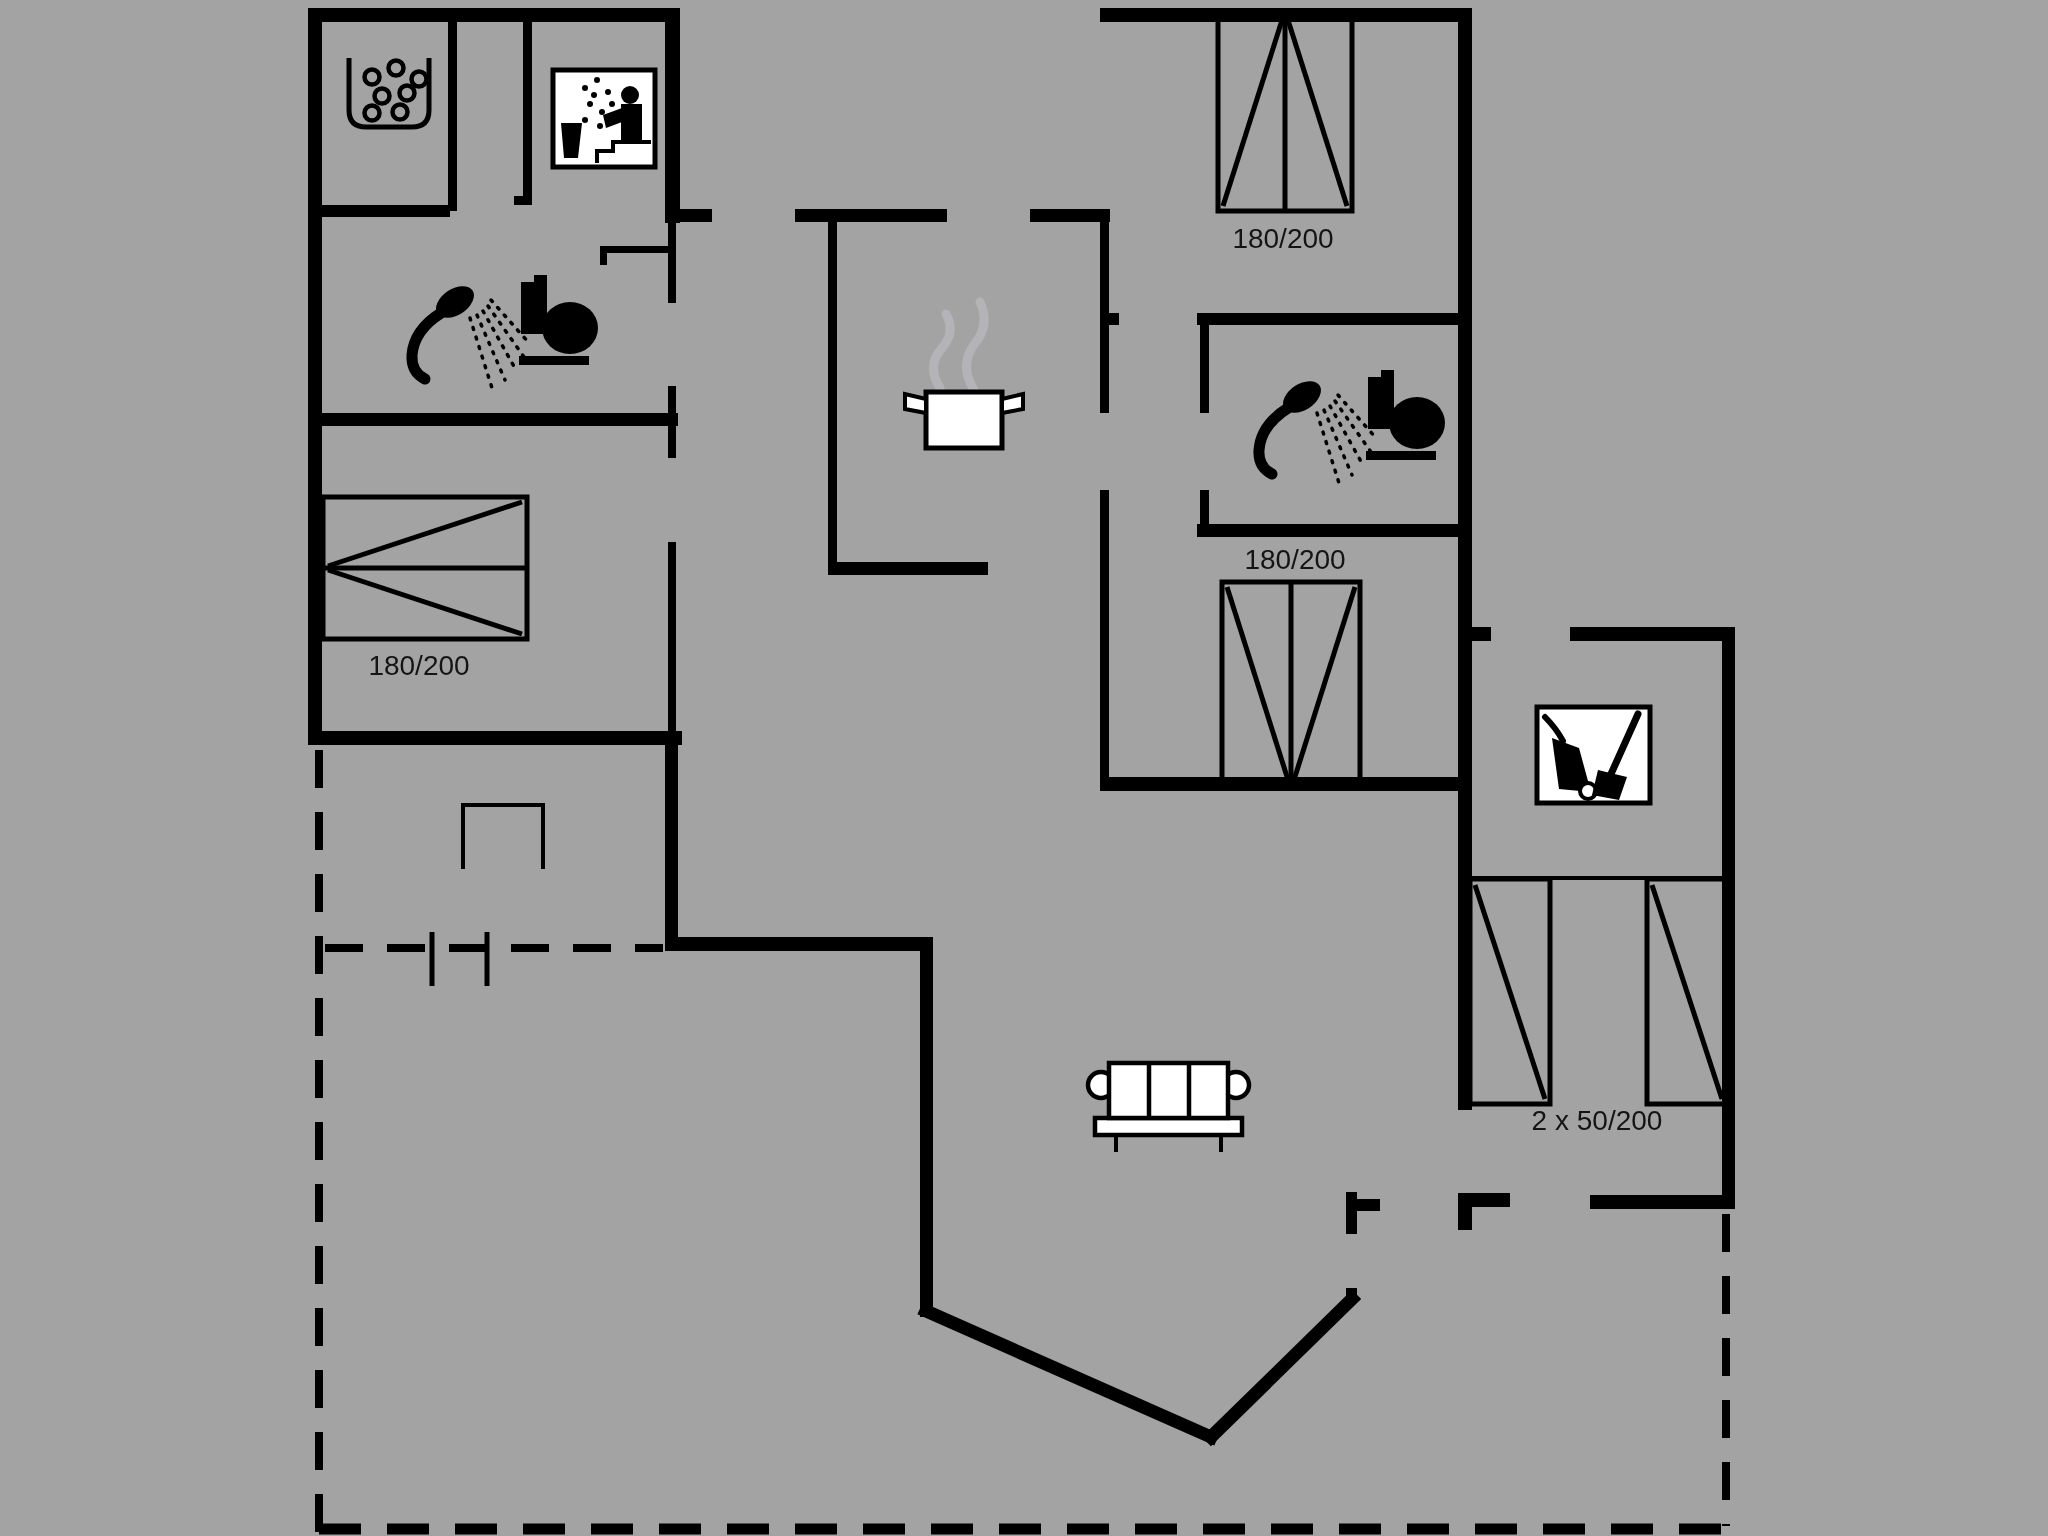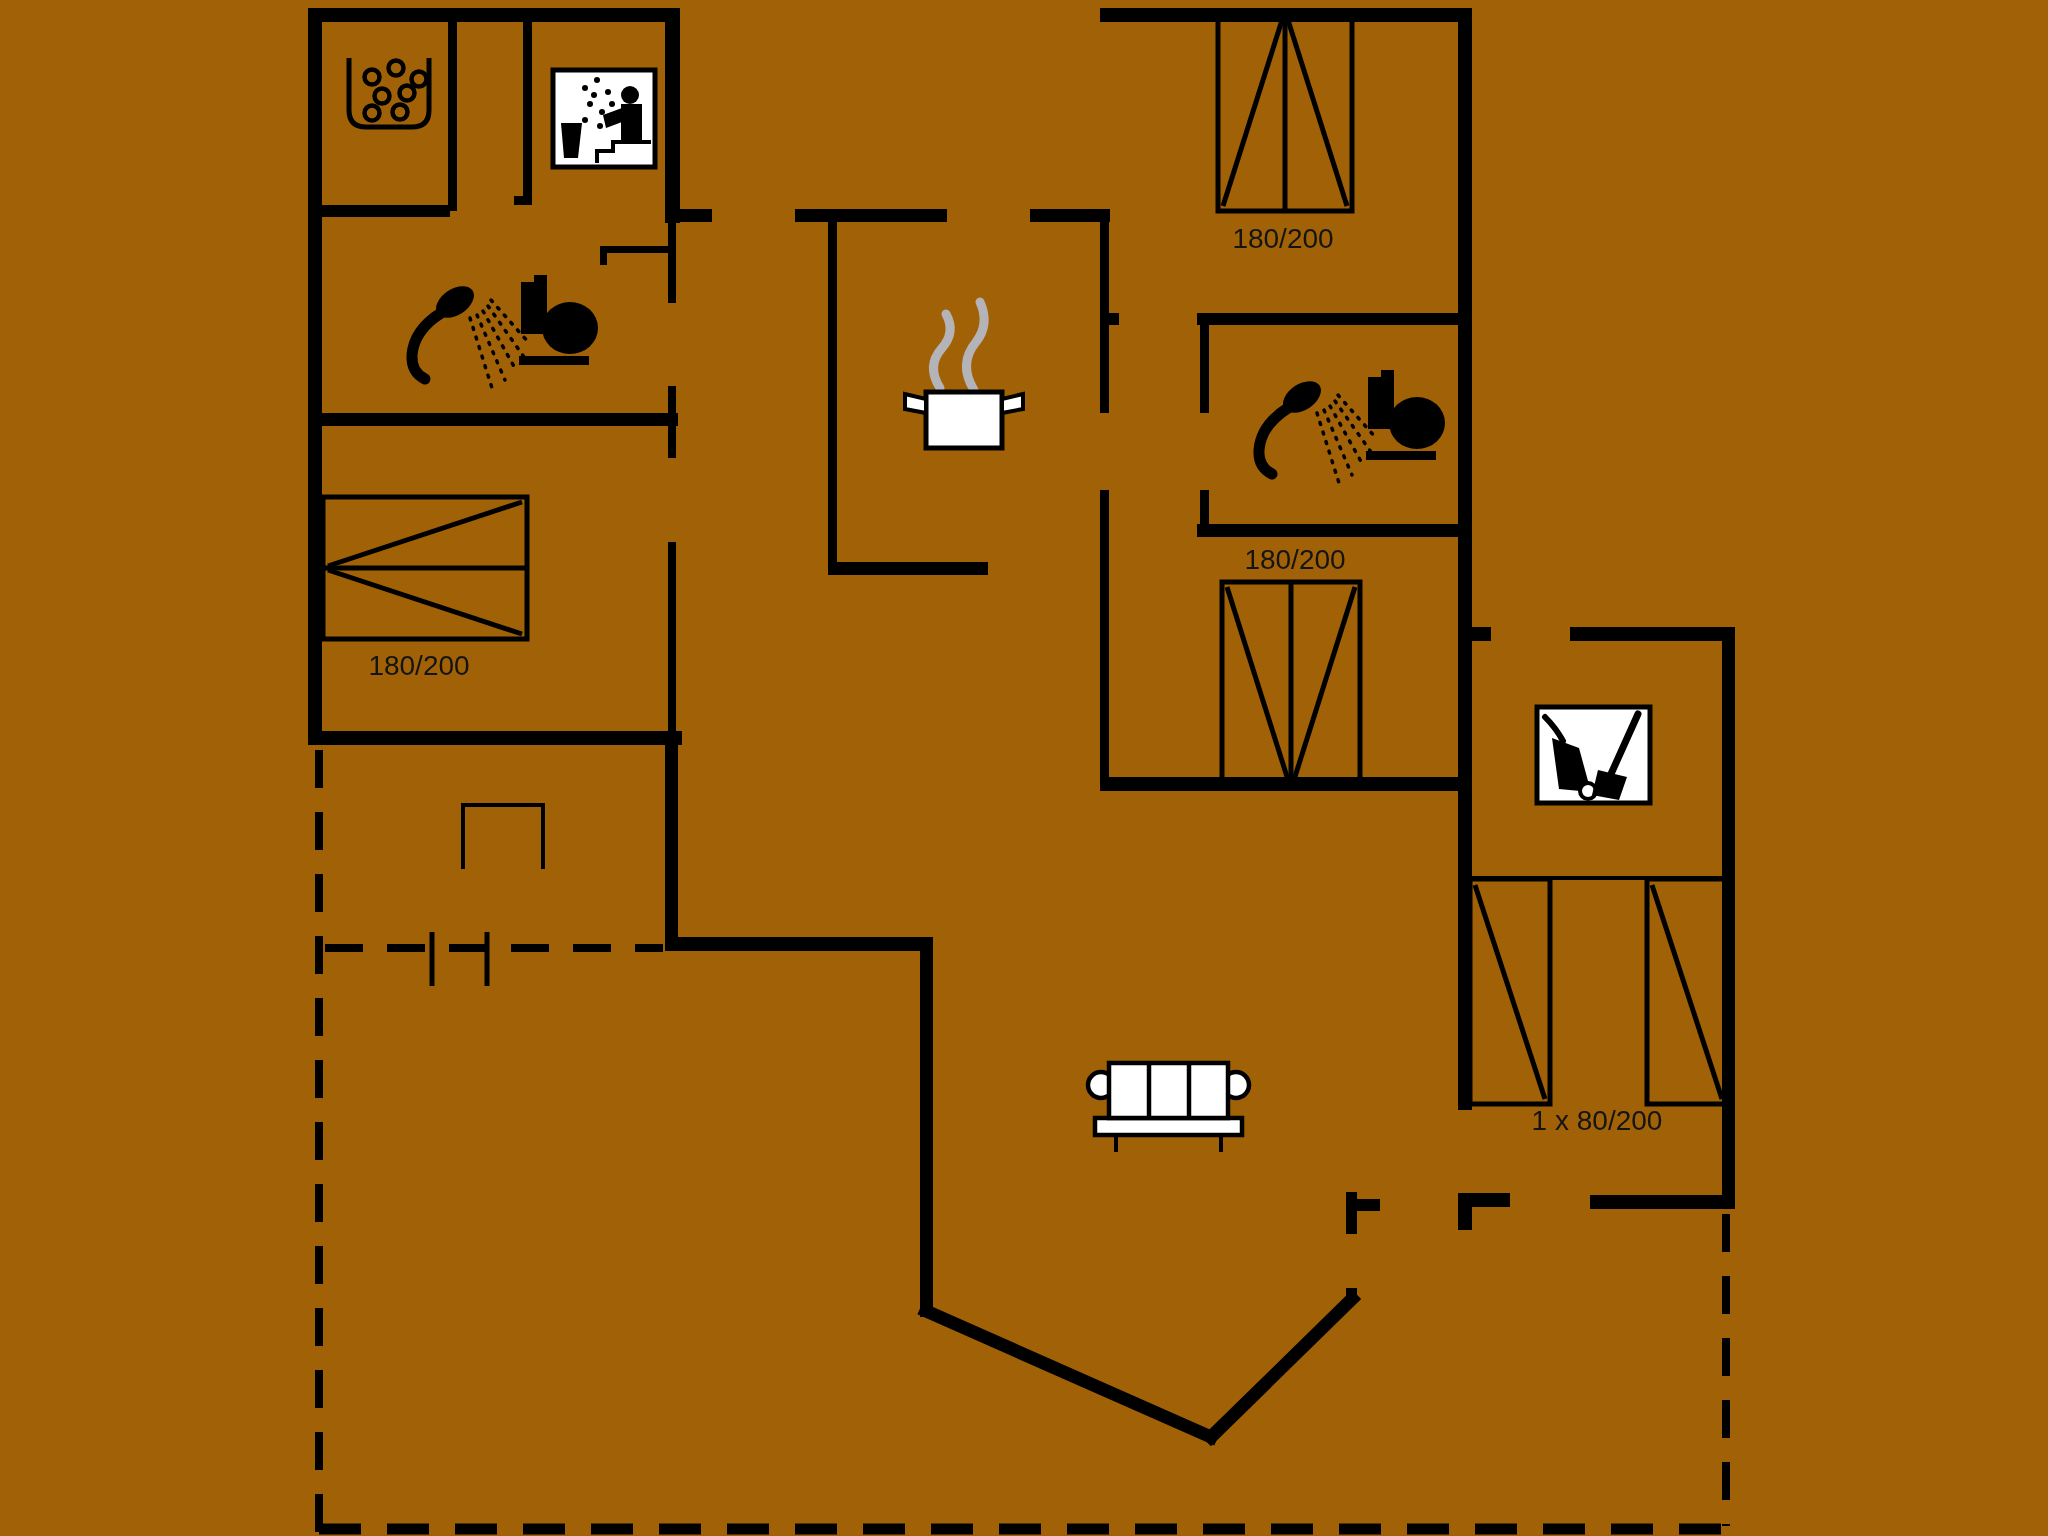--- a/index.html
+++ b/index.html
@@ -1,16 +1,16 @@
 <!DOCTYPE html>
 <html><head>
 <meta charset="utf-8">
 <style>
   html,body{margin:0;padding:0;background:#ffffff;}
-  .stage{position:relative;width:2048px;height:1536px;background:#a16207;overflow:hidden;
+  .stage{position:relative;width:2048px;height:1536px;background:#a3a3a3;overflow:hidden;
          font-family:"Liberation Sans", sans-serif;}
   .stage svg{position:absolute;left:0;top:0;}
   .lbl{position:absolute;transform:translateX(-50%);font-size:28px;line-height:30px;
        color:#141414;white-space:nowrap;font-family:"Liberation Sans",sans-serif;}
 </style>
 </head>
 <body>
 
 <div class="stage">
 
@@ -210,14 +210,14 @@
   </g>
 
 </svg>
 
   <div class="lbl" style="left:1283px;top:224px">180/200</div>
 
   <div class="lbl" style="left:1295px;top:545px">180/200</div>
 
   <div class="lbl" style="left:419px;top:651px">180/200</div>
 
-  <div class="lbl" style="left:1597px;top:1106px">1 x 80/200</div>
+  <div class="lbl" style="left:1597px;top:1106px">2 x 50/200</div>
 </div>
 
 </body></html>

